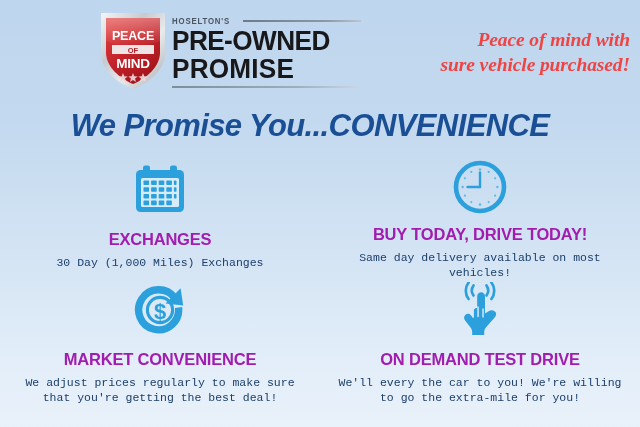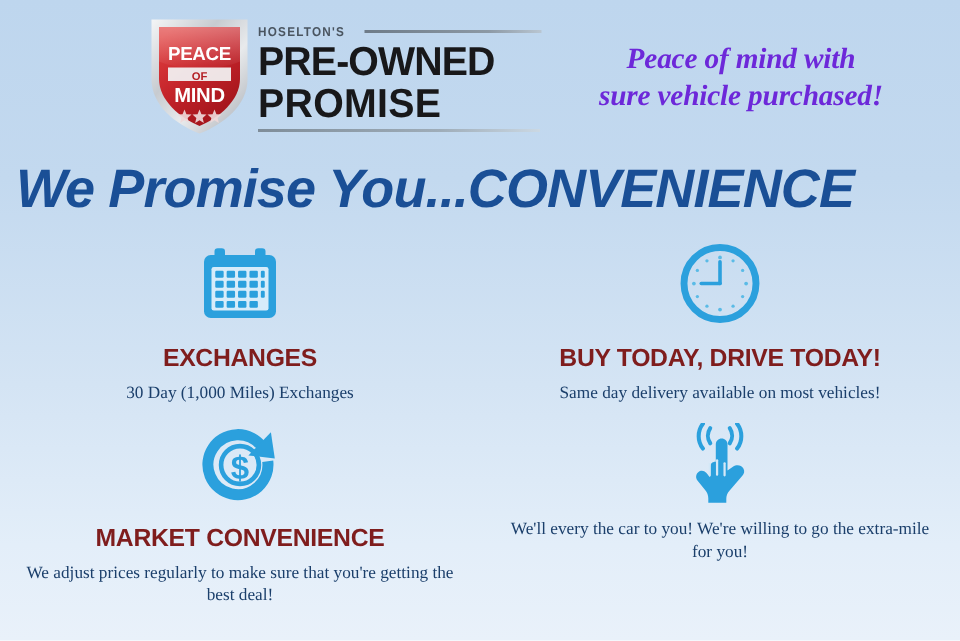--- a/index.html
+++ b/index.html
@@ -89,45 +89,46 @@
     margin-top: 3px;
     background: linear-gradient(90deg, #7f8d99 0%, #9fadb9 65%, #cbd8e3 100%);
   }
 
   
   .tagline {
     position: absolute;
     left: 358px;
     top: 27px;
     width: 272px;
-    text-align: center;
+    text-align: right;
     font-family: "Liberation Serif", serif;
     font-style: italic;
     font-weight: bold;
     font-size: 19.5px;
     line-height: 25px;
-    color: #6d28d9;
+    color: #ef4444;
     letter-spacing: -0.1px;
   }
 
   
   .headline {
     position: absolute;
     left: 0;
     top: 106px;
     width: 580px;
     text-align: center;
     font-family: "Liberation Sans", sans-serif;
     font-weight: bold;
     font-style: italic;
-    font-size: 36px;
+    font-size: 31px;
     line-height: 40px;
     letter-spacing: -0.6px;
     color: #1a4f96;
     white-space: nowrap;
+    padding-left: 20px;
   }
 
   
   .grid {
     position: absolute;
     left: 0;
     top: 158px;
     width: 640px;
     display: grid;
     grid-template-columns: 320px 320px;
@@ -145,27 +146,27 @@
     display: flex;
     align-items: center;
     justify-content: center;
   }
   .feature-title {
     margin-top: 10px;
     font-family: "Liberation Sans", sans-serif;
     font-weight: bold;
     font-size: 16.5px;
     letter-spacing: -0.2px;
-    color: #7f1d1d;
+    color: #a21caf;
     text-align: center;
     white-space: nowrap;
   }
   .feature-desc {
     margin-top: 6px;
-    font-family: Liberation Serif, serif;
+    font-family: Liberation Mono, monospace;
     font-size: 11.5px;
     line-height: 15px;
     color: #1b3f6b;
     text-align: center;
     max-width: 290px;
   }
   .cell.r2 .icon-box { height: 60px; }
 </style>
 </head>
 <body>
@@ -314,17 +315,18 @@
             <path d="M38.4 17 A13.5 13.5 0 0 0 38.4 0.5"></path>
           </g>
           <path d="M24.2 14.2 c0-2.2 1.8-3.9 3.9-3.9 c2.2,0 3.9,1.7 3.9,3.9 v17.4 l3.6-2.4 c2.6-1.8 5.6-1.1 6.9,0.9 c1.1,1.7 0.7,3.6-0.6,5.1 l-8.6,9.9 c-1.4,1.6-2.1,3.4-2.1,5.4 v2.6 H19.2 v-2.7 c0-2.1-0.7-3.9-2-5.5 l-5.1-6.4 c-1.5-1.9-1.3-4.3,0.4-5.7 c1.6-1.4,3.9-1.2,5.3,0.4 l2.6,3 v-6.8 c0-2,1.5-3.5,3.4-3.5 c0.2,0 0.3,0 0.4,0 Z" fill="#2ba0dd"></path>
           <g fill="#d4e8f7">
             <rect x="19.4" y="26.6" width="1.5" height="9" rx="0.7"></rect>
             <rect x="24.3" y="24.2" width="1.5" height="11" rx="0.7"></rect>
             <rect x="29.3" y="26.2" width="1.5" height="9.4" rx="0.7"></rect>
           </g>
         </svg>
       </div>
+      <div class="feature-title">ON DEMAND TEST DRIVE</div>
       <div class="feature-desc">We'll every the car to you! We're willing to go the extra-mile for you!</div>
     </div>
 
   </div>
 </div>
 
 </body></html>

